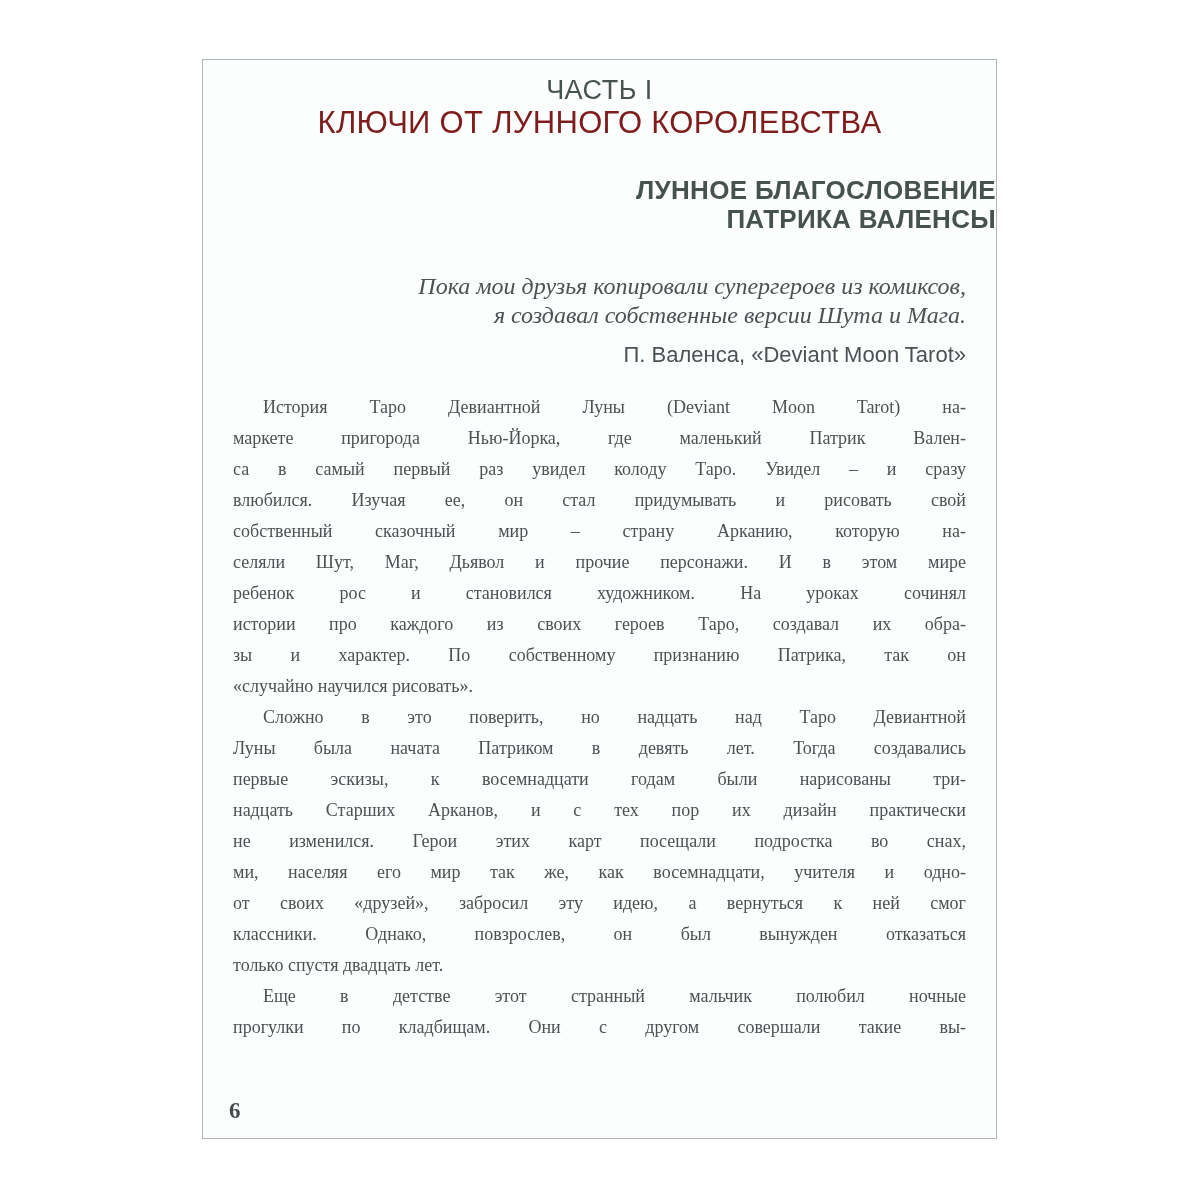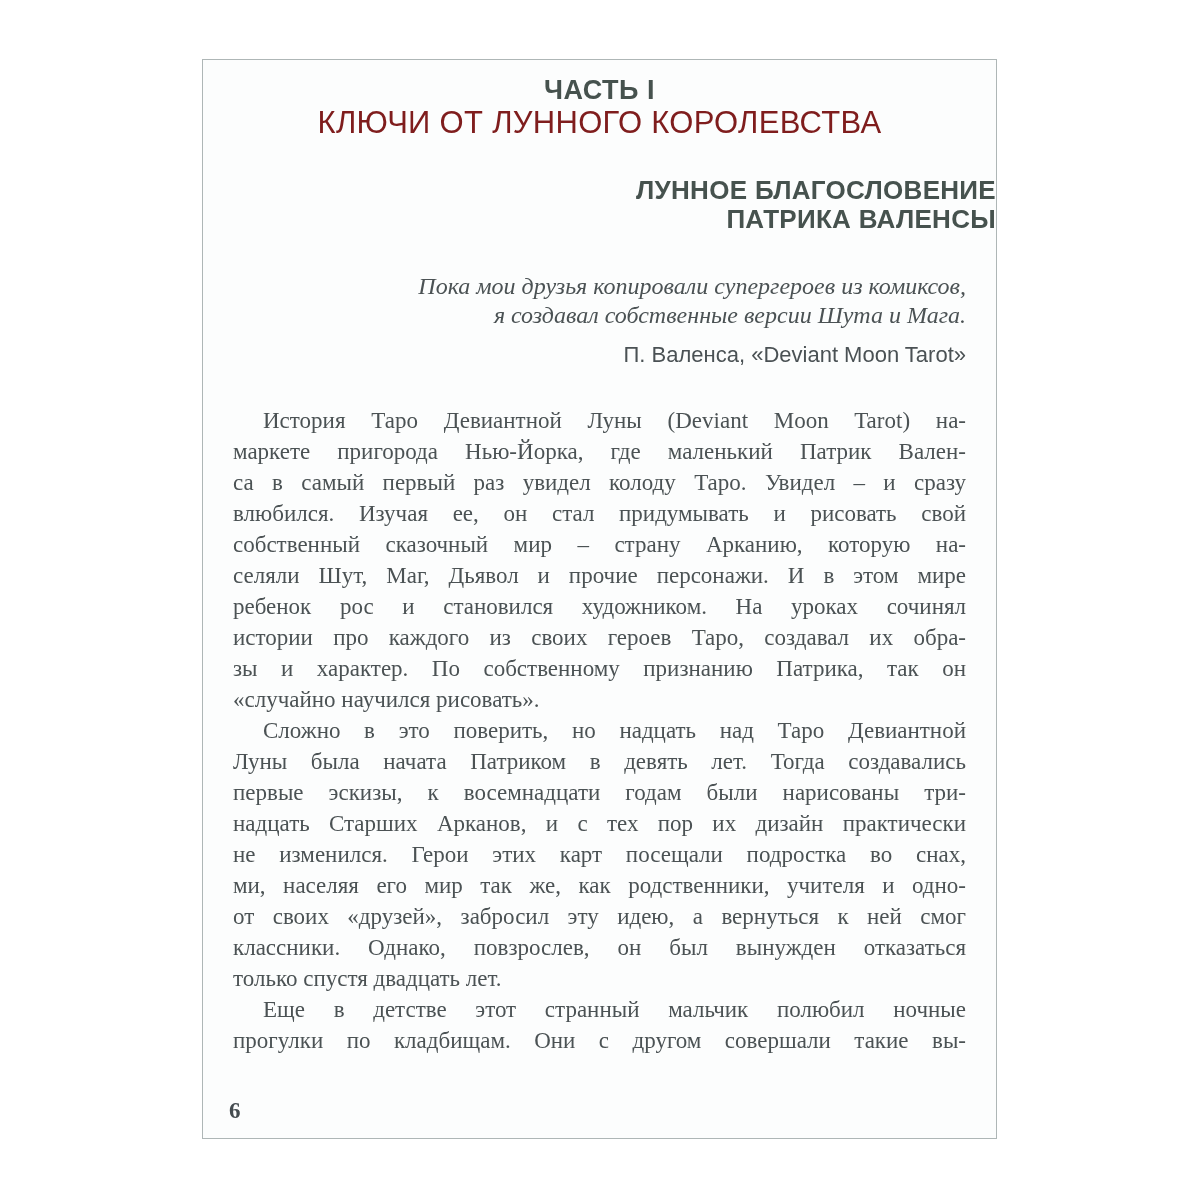--- a/index.html
+++ b/index.html
@@ -24,21 +24,21 @@
     width: 795px;
     height: 1080px;
     box-sizing: border-box;
     background: #fcfdfd;
     border: 1px solid #aeb6b6;
   }
   .part-label {
     margin-top: 14px;
     text-align: center;
     font-family: "Liberation Sans", sans-serif;
-    font-weight: bold;
+    font-weight: normal;
     font-size: 27px;
     line-height: 32px;
     letter-spacing: 0.5px;
     color: #46524e;
   }
   .part-title {
     text-align: center;
     font-family: "Liberation Sans", sans-serif;
     font-weight: normal;
     font-size: 31px;
@@ -67,23 +67,23 @@
   }
   .epigraph-attribution {
     margin-top: 12px;
     font-style: normal;
     font-family: "Liberation Sans", sans-serif;
     font-size: 22px;
     line-height: 26px;
     color: #4a5154;
   }
   .body-text {
-    margin-top: 37px;
+    margin-top: 24px;
     padding: 0 30px;
-    font-size: 23px;
+    font-size: 18px;
     color: #4b5254;
   }
   .bline {
     line-height: 31px;
     text-align: justify;
     text-align-last: justify;
   }
   .bline.first { text-indent: 30px; }
   .bline.end   { text-align-last: left; }
   .page-number {
@@ -126,21 +126,21 @@
       <div class="bline">ребенок рос и становился художником. На уроках сочинял</div>
       <div class="bline">истории про каждого из своих героев Таро, создавал их обра-</div>
       <div class="bline">зы и характер. По собственному признанию Патрика, так он</div>
       <div class="bline end">«случайно научился рисовать».</div>
 
       <div class="bline first">Сложно в это поверить, но надцать над Таро Девиантной</div>
       <div class="bline">Луны была начата Патриком в девять лет. Тогда создавались</div>
       <div class="bline">первые эскизы, к восемнадцати годам были нарисованы три-</div>
       <div class="bline">надцать Старших Арканов, и с тех пор их дизайн практически</div>
       <div class="bline">не изменился. Герои этих карт посещали подростка во снах,</div>
-      <div class="bline">ми, населяя его мир так же, как родственники, учителя и одно-</div>
+      <div class="bline">ми, населяя его мир так же, как восемнадцати, учителя и одно-</div>
       <div class="bline">от своих «друзей», забросил эту идею, а вернуться к ней смог</div>
       <div class="bline">классники. Однако, повзрослев, он был вынужден отказаться</div>
       <div class="bline end">только спустя двадцать лет.</div>
 
       <div class="bline first">Еще в детстве этот странный мальчик полюбил ночные</div>
       <div class="bline">прогулки по кладбищам. Они с другом совершали такие вы-</div>
     </div>
 
     <div class="page-number">6</div>
   </div>

